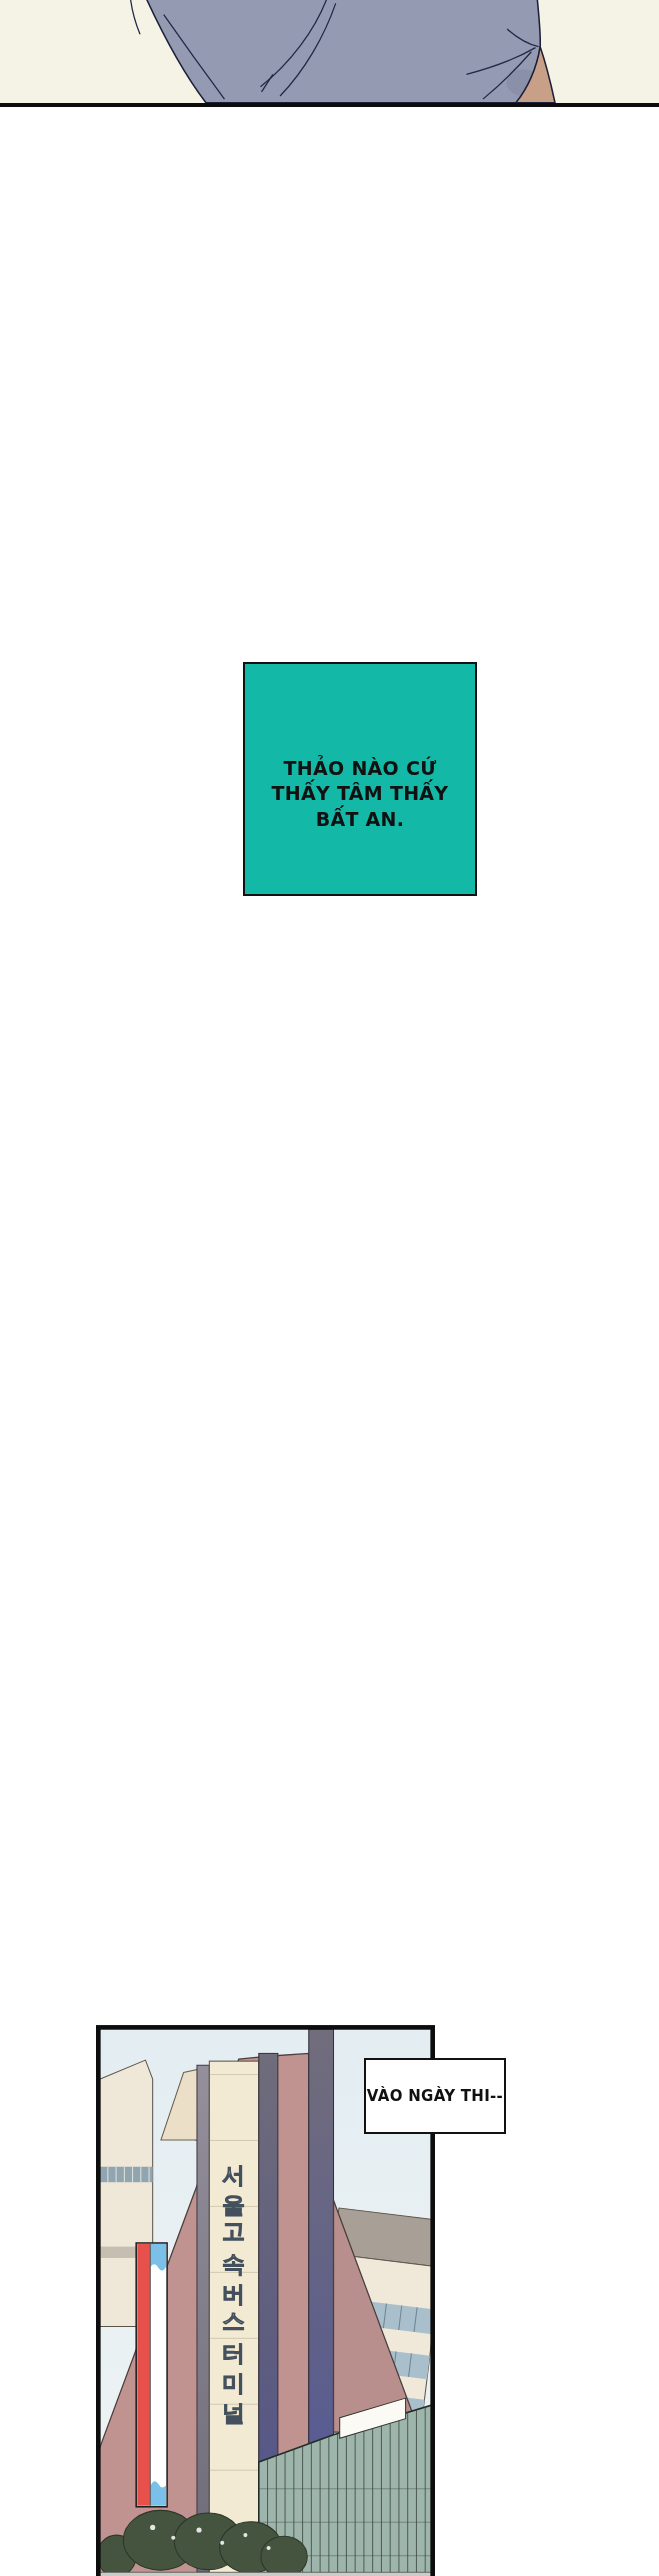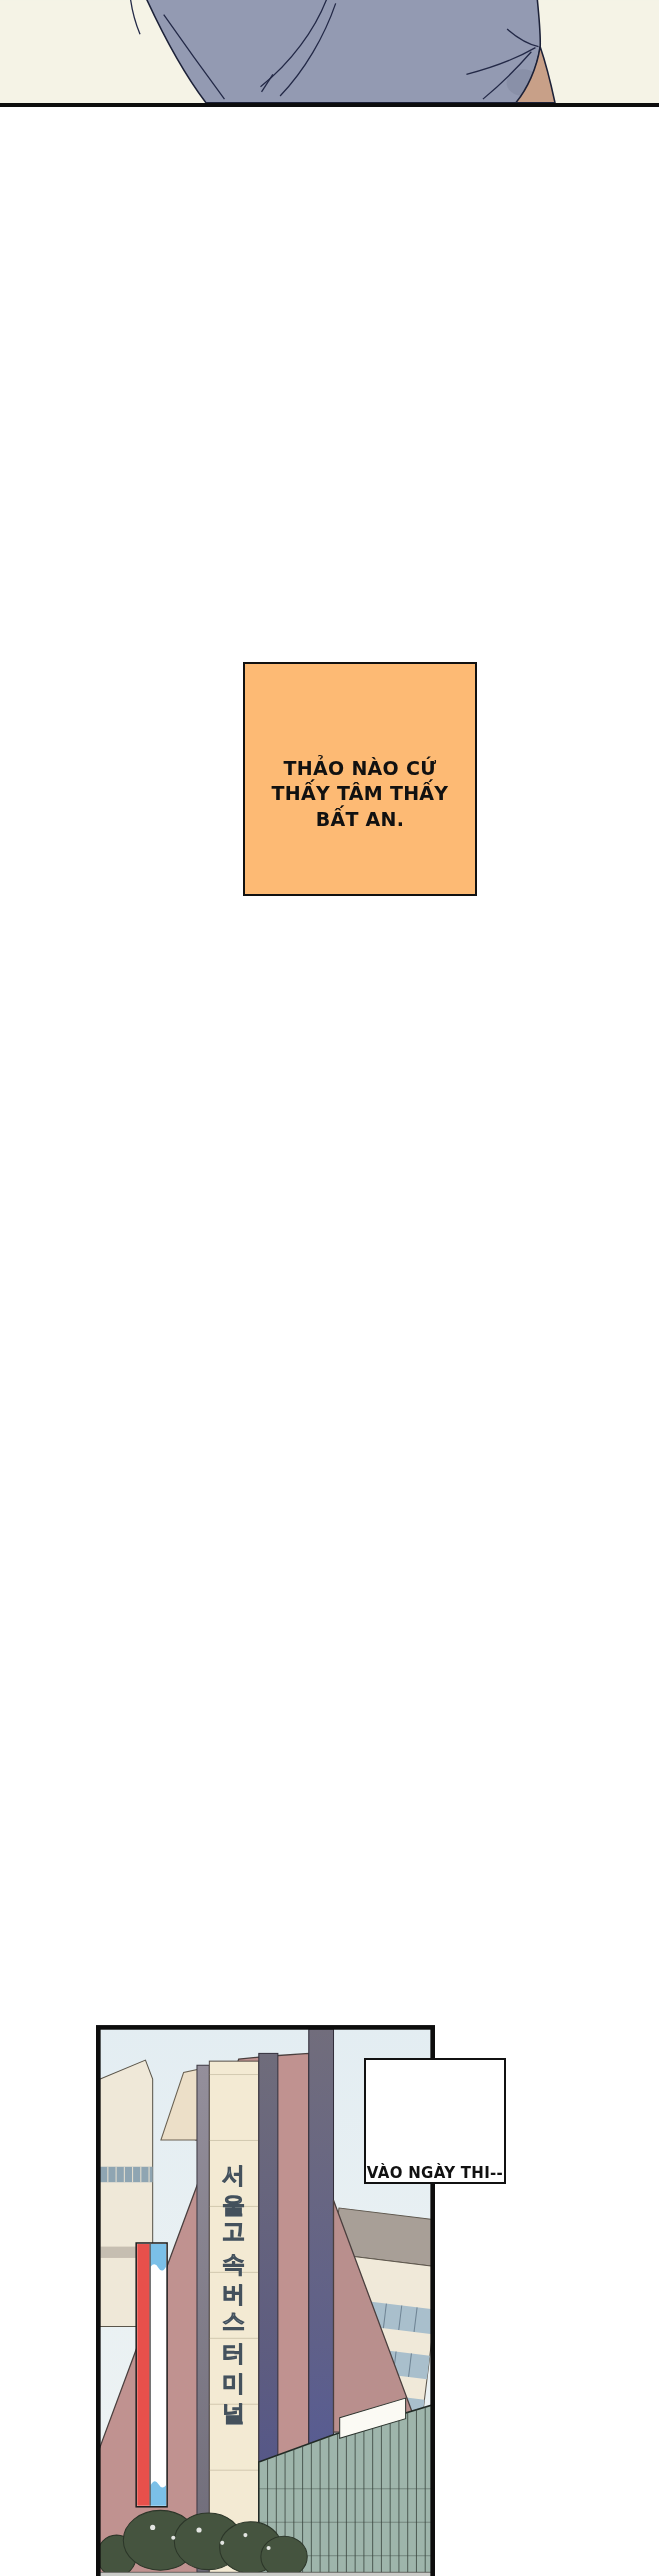--- a/index.html
+++ b/index.html
@@ -5,42 +5,42 @@
   html,body{margin:0;padding:0;}
   body{
     width:659px;height:3664px;position:relative;background:#ffffff;
     font-family:"DejaVu Sans",sans-serif;overflow:hidden;
   }
   .panel{position:absolute;}
   
   .panel-shirt{left:0;top:0;width:659px;height:103px;background:#f5f3e6;border-bottom:4.1px solid #0d0d0d;overflow:hidden;}
   
   .box-thought{
-    left:243px;top:662px;width:234px;height:234px;background:#fdba74;
+    left:243px;top:662px;width:234px;height:234px;background:#14b8a6;
     border:2.1px solid #111111;box-sizing:border-box;
     display:flex;flex-direction:column;justify-content:center;align-items:center;
     padding-top:30px;
   }
   .box-thought .tline{
     font-size:19px;font-weight:700;color:#111;letter-spacing:0.3px;
     line-height:1.32;text-align:center;white-space:nowrap;
   }
   
   .panel-building{left:96px;top:2025px;width:339px;height:724px;}
   .korean-sign{
     position:absolute;left:114px;top:123px;width:47px;height:319px;
     writing-mode:vertical-rl;text-orientation:upright;
     font-size:23px;font-weight:700;letter-spacing:6.7px;
     color:#c3d4de;-webkit-text-stroke:0.8px #44515c;
     text-align:left;line-height:47px;
   }
   .box-caption{
-    position:absolute;left:364px;top:2058px;width:142px;height:126px;
+    position:absolute;left:364px;top:2058px;width:142px;height:76px;
     background:#ffffff;border:2.1px solid #111;box-sizing:border-box;
-    display:flex;align-items:flex-end;justify-content:center;z-index:5;
+    display:flex;align-items:center;justify-content:center;z-index:5;
   }
   .box-caption .ctext{font-size:15px;font-weight:700;color:#111;white-space:nowrap;letter-spacing:0.3px;}
 </style>
 </head>
 <body>
 
 <div class="panel panel-shirt">
   <svg width="659" height="103" viewBox="0 0 1280 199">
     <rect x="0" y="0" width="1280" height="199" fill="#f5f3e6"></rect>
     <path d="M282,-8 C316,66 352,136 400,199 L1012,199 C1034,152 1046,118 1049,94 C1051,70 1047,32 1043,-8 Z" fill="#939ab2" stroke="#1c2138" stroke-width="3"></path>

